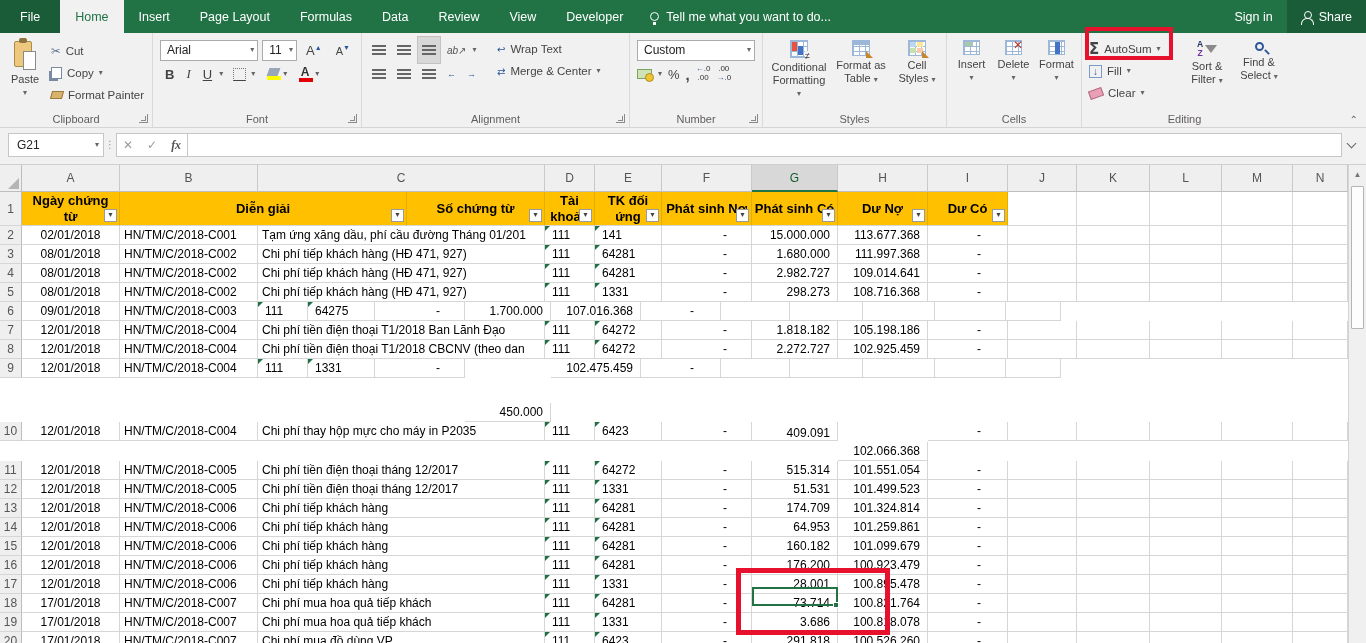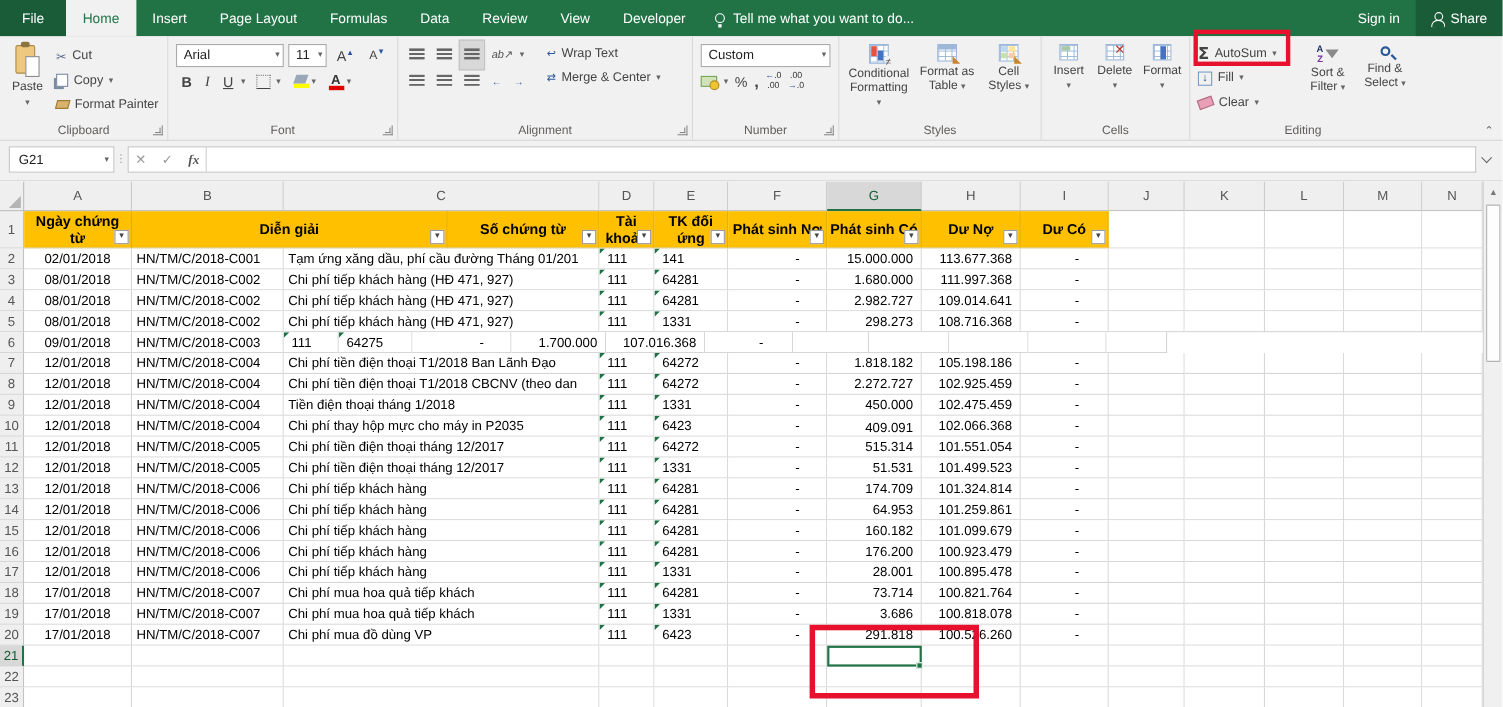--- a/index.html
+++ b/index.html
@@ -666,35 +666,32 @@
           <div class="cell" style="width: 55px; height: 19px;"></div>
         </div>
         <div class="grow">
           <div class="rowhead" style="height: 19px;">9</div>
           <div class="cell c0" style="width: 98px; height: 19px;">
             <span>12/01/2018</span>
           </div>
           <div class="cell c1" style="width: 138px; height: 19px;">
             <span>HN/TM/C/2018-C004</span>
           </div>
-          <div class="cell c2" style="width: 287px; height: 19px;">
-            <span>Tiền điện thoại tháng 1/2018</span>
-          </div>
           <div class="cell c3" style="width: 50px; height: 19px;">
             <i class="gt"></i>
             <span>111</span>
           </div>
           <div class="cell c4" style="width: 67px; height: 19px;">
             <i class="gt"></i>
             <span>1331</span>
           </div>
           <div class="cell c5" style="width: 90px; height: 19px;">
             <span>-</span>
           </div>
-          <div class="cell c6" style="width: 86px; height: 19px;">
+          <div class="cell c6" style="width: 86px; height: 19px; margin-top: 44px;">
             <span>450.000</span>
           </div>
           <div class="cell c7" style="width: 90px; height: 19px;">
             <span>102.475.459</span>
           </div>
           <div class="cell c8" style="width: 80px; height: 19px;">
             <span>-</span>
           </div>
           <div class="cell" style="width: 69px; height: 19px;"></div>
           <div class="cell" style="width: 73px; height: 19px;"></div>
@@ -720,21 +717,21 @@
           <div class="cell c4" style="width: 67px; height: 19px;">
             <i class="gt"></i>
             <span>6423</span>
           </div>
           <div class="cell c5" style="width: 90px; height: 19px;">
             <span>-</span>
           </div>
           <div class="cell c6" style="width: 86px; height: 19px; align-items: flex-end;">
             <span>409.091</span>
           </div>
-          <div class="cell c7" style="width: 90px; height: 19px;">
+          <div class="cell c7" style="width: 90px; height: 19px; margin-top: 20px;">
             <span>102.066.368</span>
           </div>
           <div class="cell c8" style="width: 80px; height: 19px;">
             <span>-</span>
           </div>
           <div class="cell" style="width: 69px; height: 19px;"></div>
           <div class="cell" style="width: 73px; height: 19px;"></div>
           <div class="cell" style="width: 72px; height: 19px;"></div>
           <div class="cell" style="width: 71px; height: 19px;"></div>
           <div class="cell" style="width: 55px; height: 19px;"></div>

